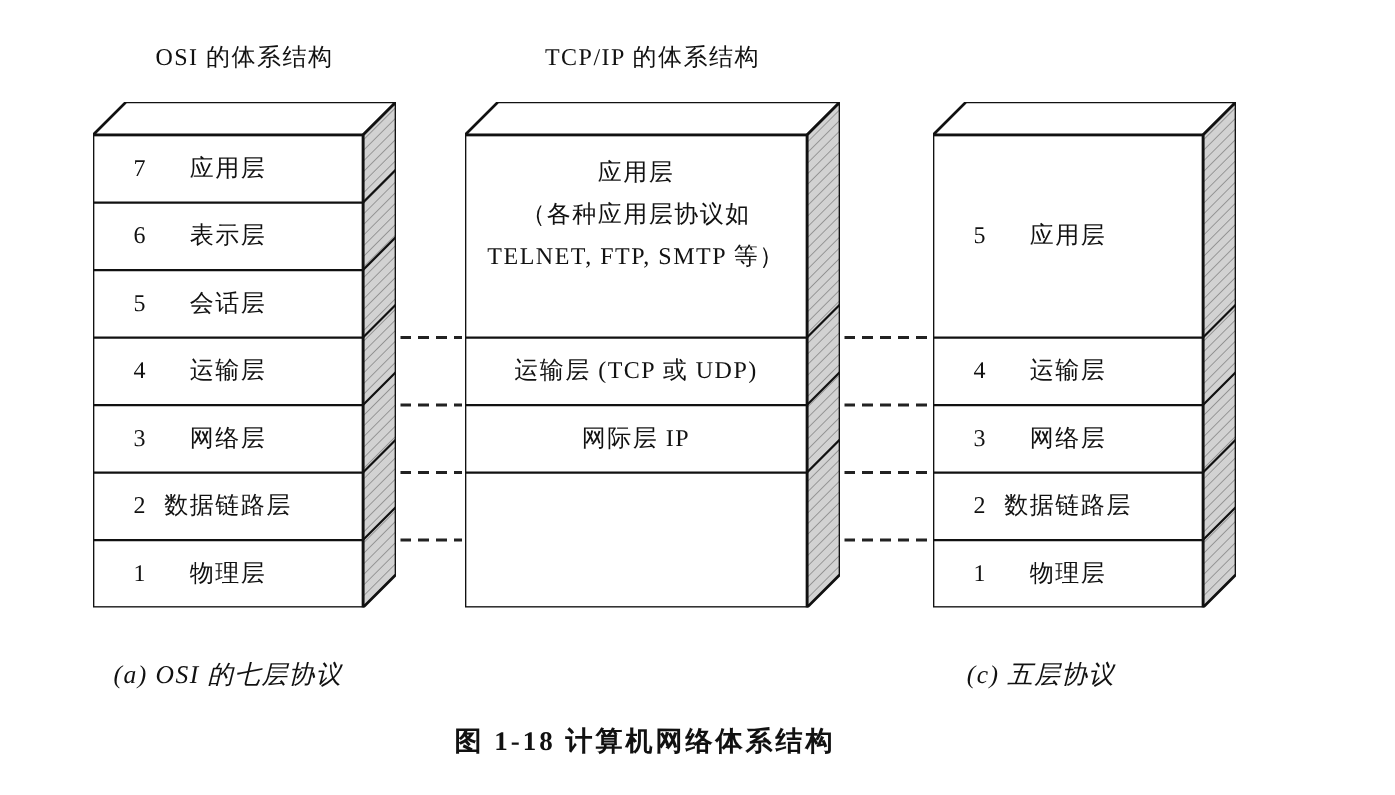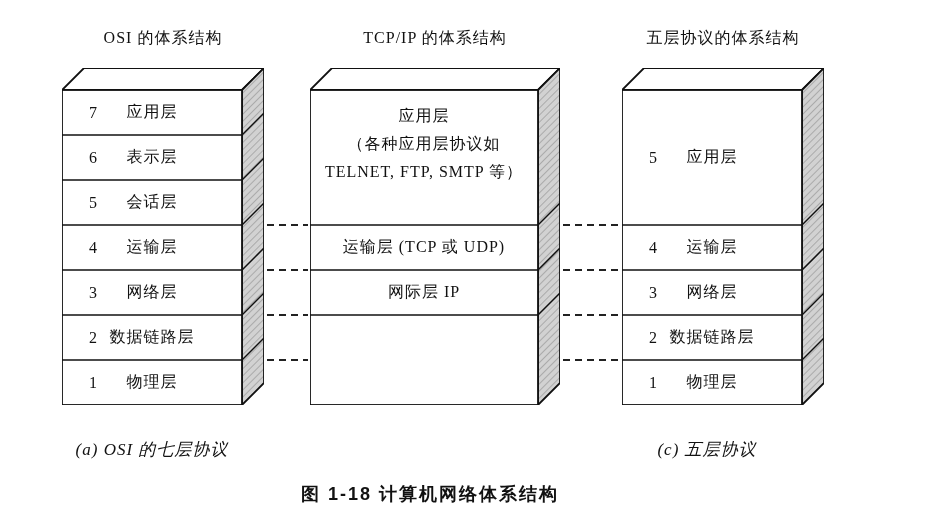--- a/index.html
+++ b/index.html
@@ -13,30 +13,29 @@
   .labels{position:absolute;left:0;top:22px;}
   .row{position:absolute;left:0;width:100%;display:flex;align-items:center;justify-content:center;font-size:16px;letter-spacing:1px;}
   .row .num{position:absolute;left:18px;top:50%;transform:translateY(-50%);width:26px;text-align:center;letter-spacing:0;}
   .row .lab{white-space:nowrap;}
   .h45{height:45px}.h90{height:90px}.h135{height:135px}
   .multi{flex-direction:column;justify-content:flex-start;padding-top:12px;box-sizing:border-box;}
   .multi .line{line-height:28px;white-space:nowrap;}
   .dash{position:absolute;height:2px;background:repeating-linear-gradient(90deg,#222 0 7px,transparent 7px 12px);}
   .caption{position:absolute;text-align:center;font-size:17px;letter-spacing:1px;white-space:nowrap;font-style:italic;}
   .fig-caption{position:absolute;text-align:center;font-size:18px;font-weight:bold;letter-spacing:2px;
-    font-family:Liberation Sans, sans-serif;}
+    font-family:Liberation Serif, serif;}
 </style>
 </head>
 <body>
 
 <div class="page">
 
   <div class="col-header" style="left:310px;top:28px;width:250px">TCP/IP 的体系结构</div>
   <div class="col-header" style="left:62px;top:28px;width:202px">OSI 的体系结构</div>
-  <div class="col-header" style="left:622px;top:28px;width:202px">五层协议的体系结构</div>
 
   <div class="stack" style="left:62px;top:68px;width:202px;height:337px">
     <svg width="202" height="337" viewBox="0 0 202 337">
       <defs>
         <pattern id="hatchA" width="5" height="5" patternUnits="userSpaceOnUse" patternTransform="rotate(45)">
           <rect width="5" height="5" fill="#d2d2d2"></rect>
           <line x1="0" y1="0" x2="0" y2="5" stroke="#909090" stroke-width="1.2"></line>
         </pattern>
       </defs>
       <polygon points="0,22 180,22 202,0 22,0" fill="#ffffff" stroke="#111" stroke-width="1.8"></polygon>
@@ -174,17 +173,17 @@
   <div class="dash" style="left:267px;top:269px;width:41px"></div>
   <div class="dash" style="left:267px;top:314px;width:41px"></div>
   <div class="dash" style="left:267px;top:359px;width:41px"></div>
 
   <div class="dash" style="left:563px;top:224px;width:56px"></div>
   <div class="dash" style="left:563px;top:269px;width:56px"></div>
   <div class="dash" style="left:563px;top:314px;width:56px"></div>
   <div class="dash" style="left:563px;top:359px;width:56px"></div>
 
   <div class="caption" style="left:42px;top:438px;width:220px">(a) OSI 的七层协议</div>
-  <div class="caption" style="left:597px;top:438px;width:220px">(c) 五层协议</div>
+  <div class="caption" style="left:584px;top:438px;width:220px">(c) 五层协议</div>
 
   <div class="fig-caption" style="left:0;top:482px;width:860px">图 1-18  计算机网络体系结构</div>
 
 </div>
 
 </body></html>

